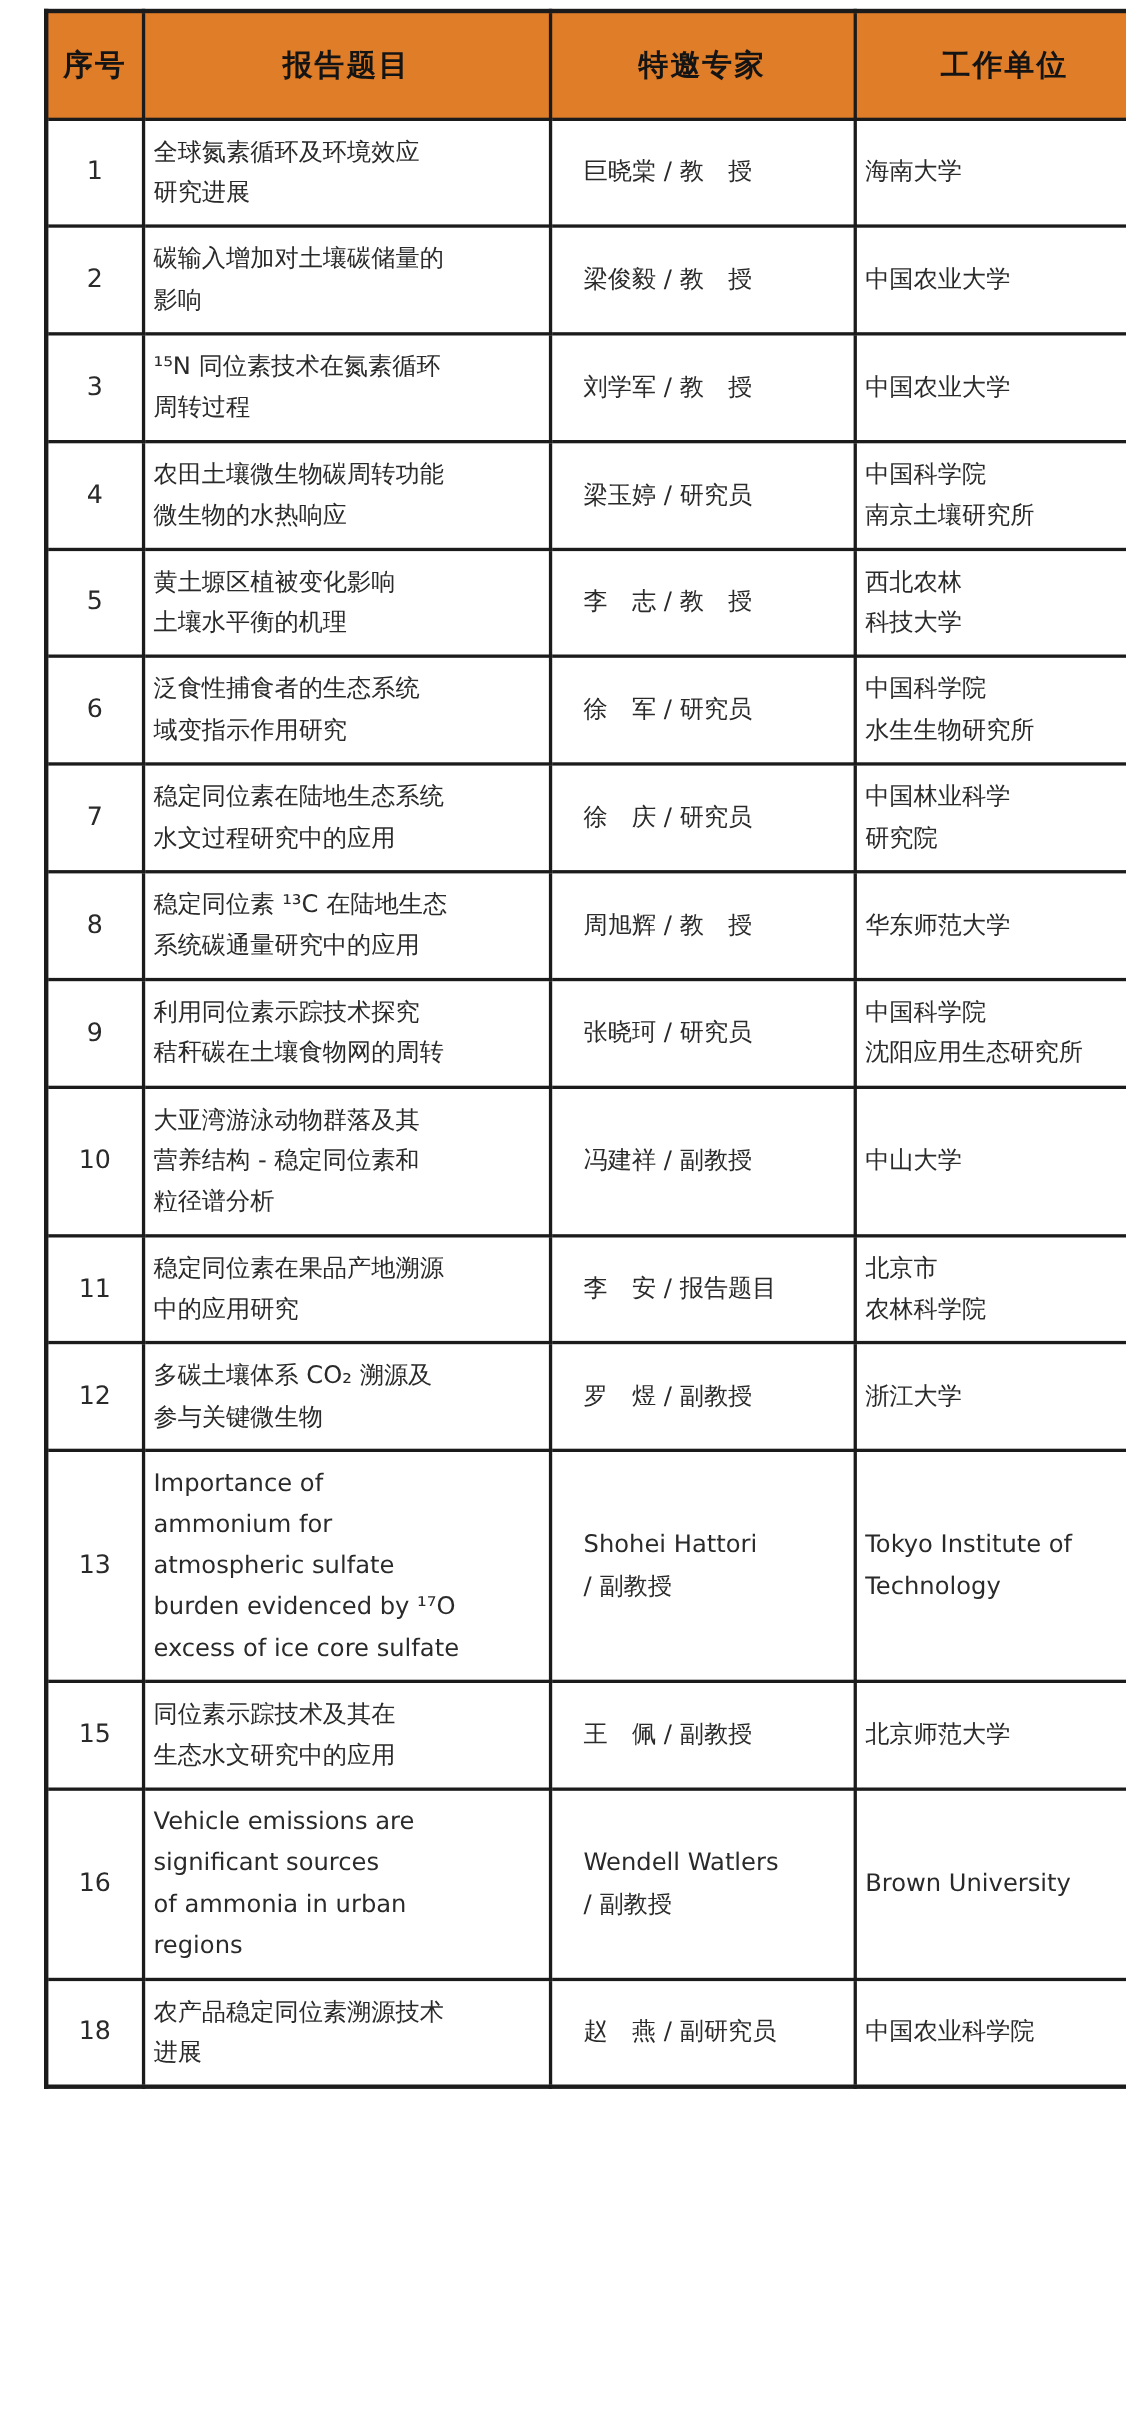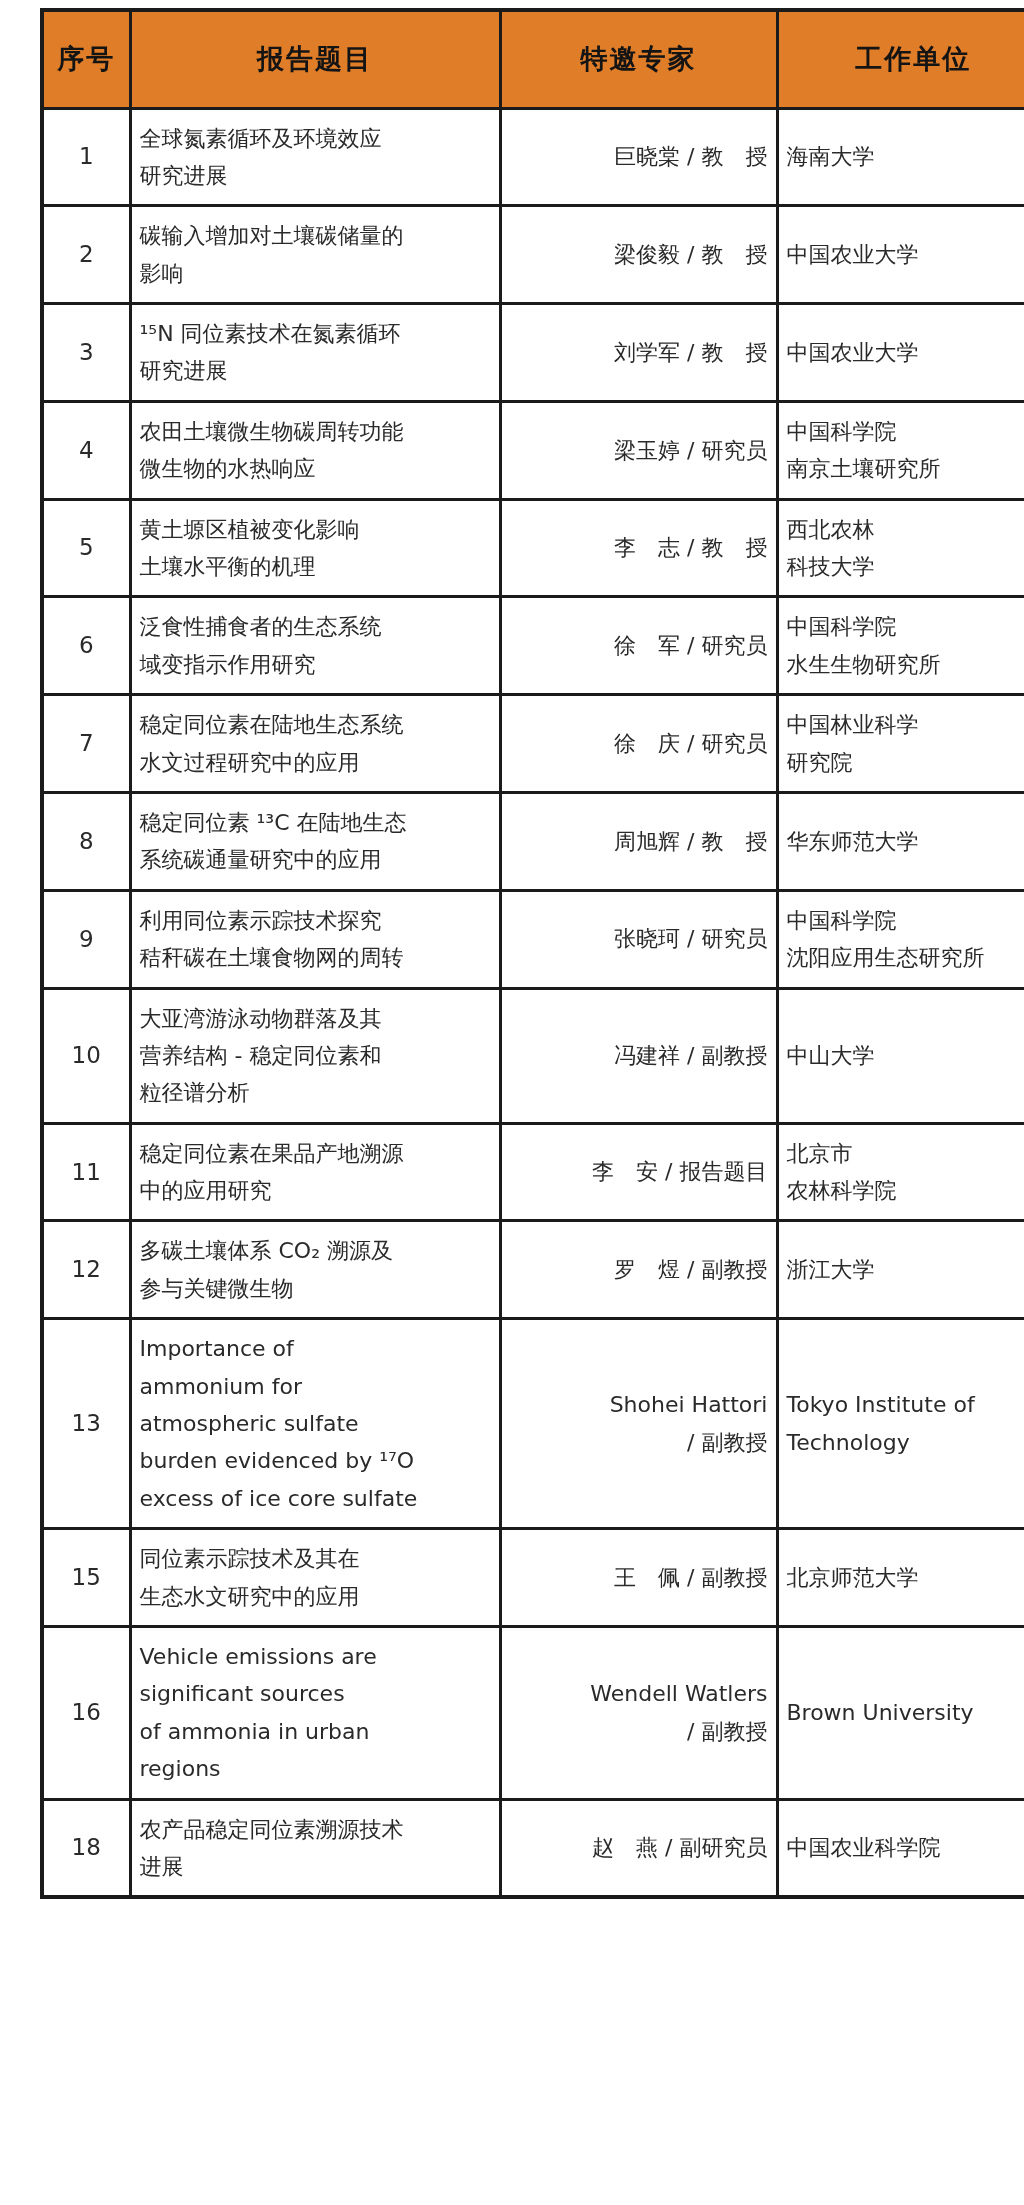--- a/index.html
+++ b/index.html
@@ -39,21 +39,21 @@
     text-align:center;
   }
   td{
     color:var(--body-text);
     font-size:22px;
     line-height:1.7;
     padding:10px 8px;
   }
   td.cell-no{text-align:center;font-size:23px;}
   td.cell-title{text-align:left;padding-right:8px;}
-  td.cell-expert{text-align:right;padding-left:29px;}
+  td.cell-expert{text-align:left;padding-left:29px;}
   td.cell-unit{}
 </style>
 </head>
 <body>
 
 <div class="sheet">
   <table class="report-table">
     <colgroup>
       <col style="width:88px">
       <col style="width:370px">
@@ -81,21 +81,21 @@
     <td class="cell-no">2</td>
     <td class="cell-title">碳输入增加对土壤碳储量的
 影响</td>
     <td class="cell-expert">梁俊毅 / 教　授</td>
     <td class="cell-unit">中国农业大学</td>
   </tr>
 
   <tr>
     <td class="cell-no">3</td>
     <td class="cell-title">¹⁵N 同位素技术在氮素循环
-研究进展</td>
+周转过程</td>
     <td class="cell-expert">刘学军 / 教　授</td>
     <td class="cell-unit">中国农业大学</td>
   </tr>
 
   <tr>
     <td class="cell-no">4</td>
     <td class="cell-title">农田土壤微生物碳周转功能
 微生物的水热响应</td>
     <td class="cell-expert">梁玉婷 / 研究员</td>
     <td class="cell-unit">中国科学院

